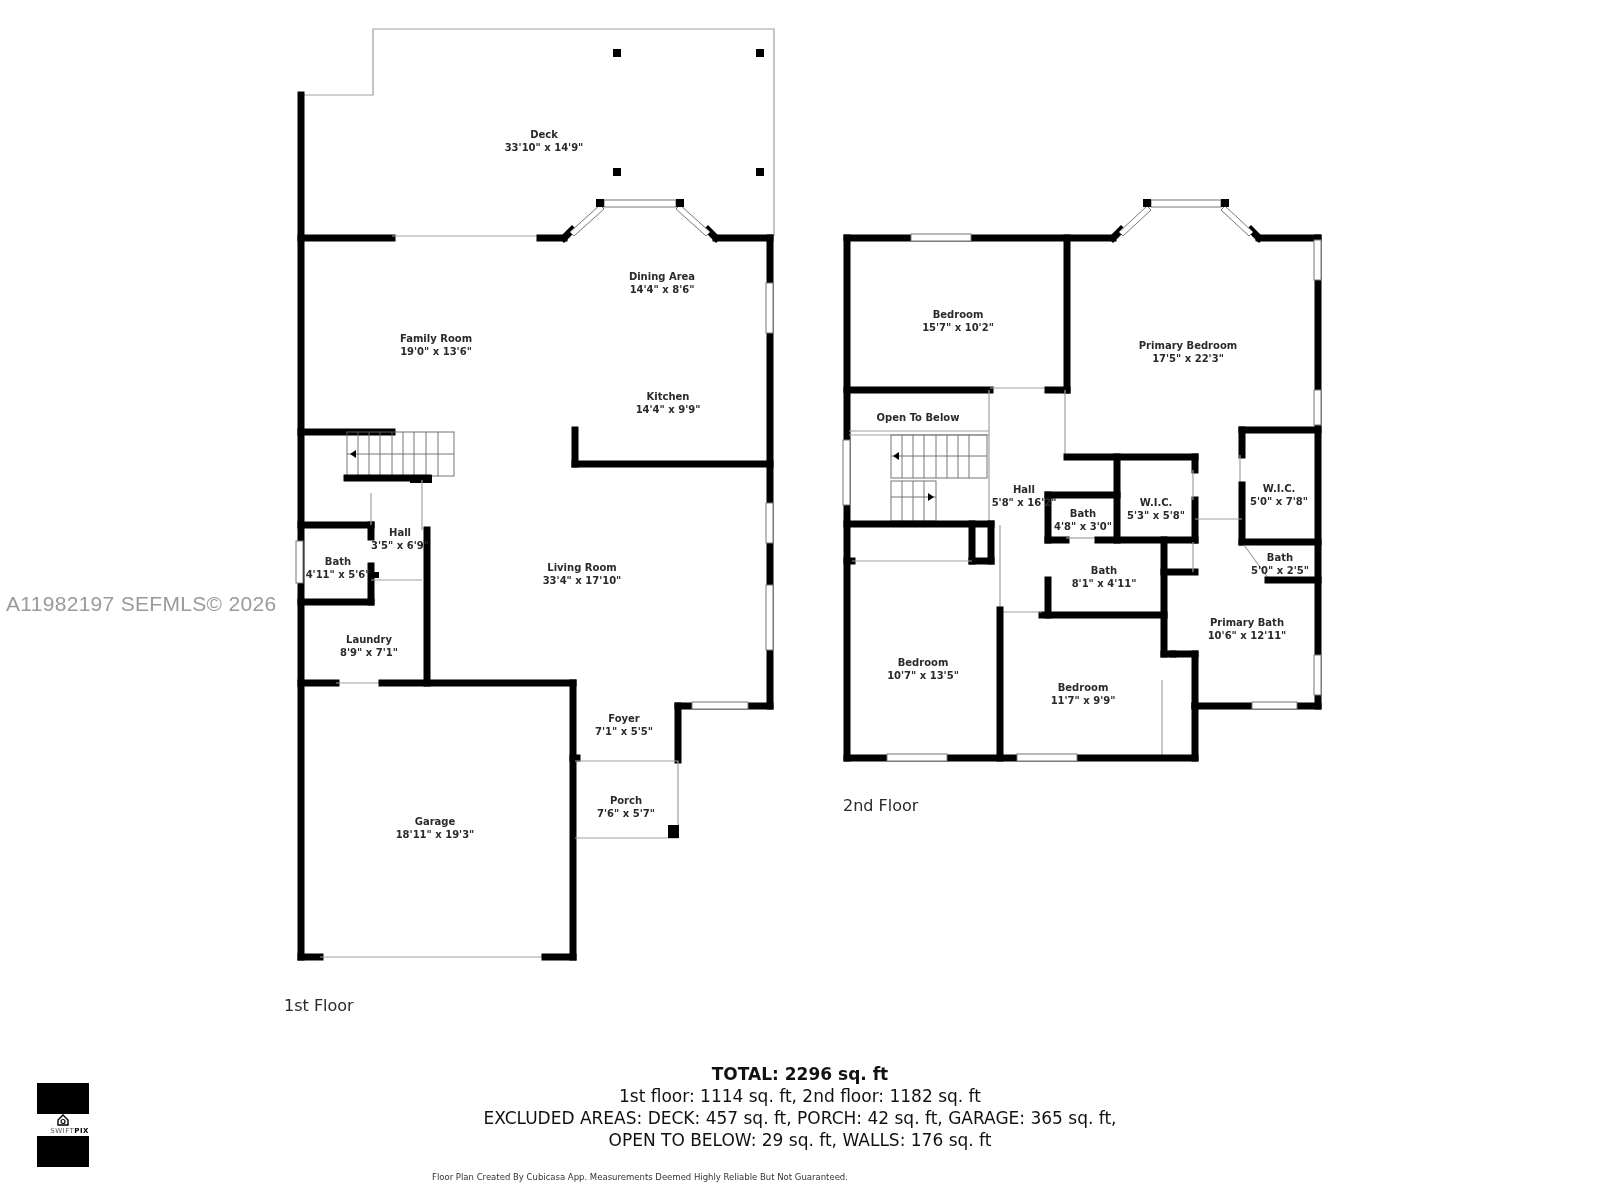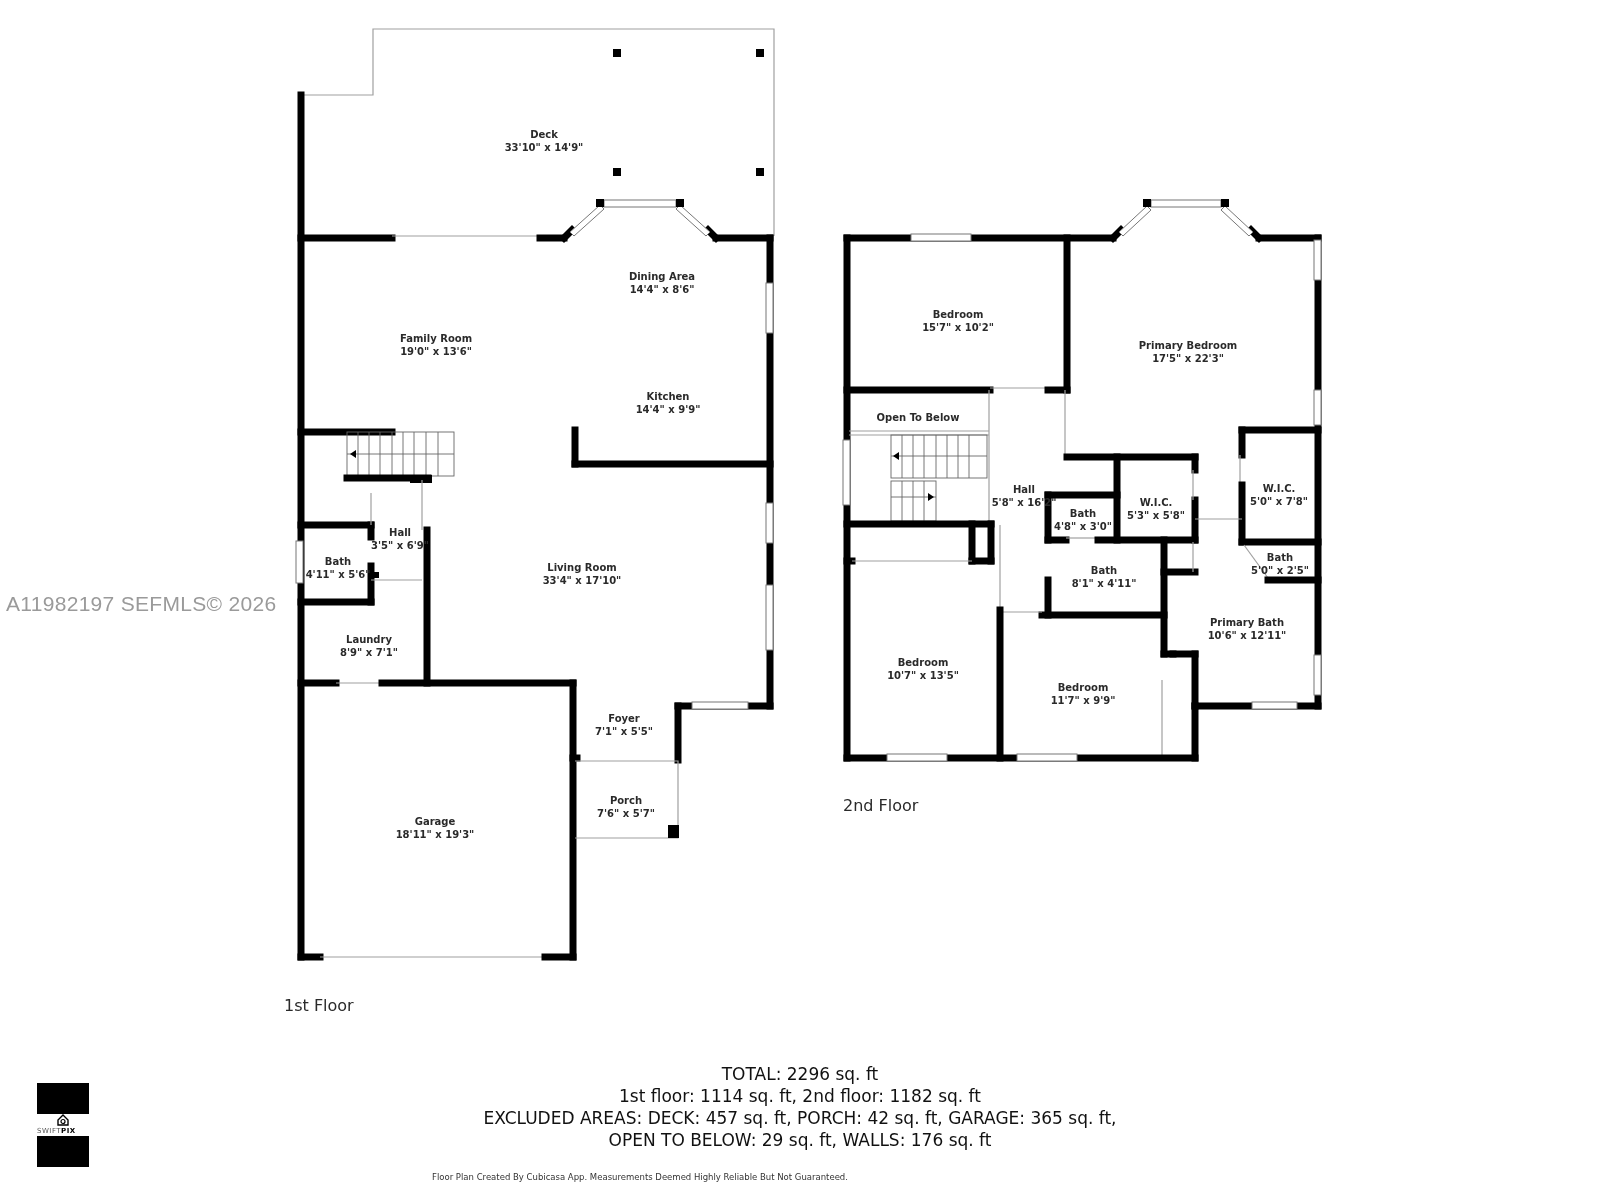--- a/index.html
+++ b/index.html
@@ -2,26 +2,26 @@
 <html><head>
 <meta charset="utf-8">
 <style>
   html, body { margin:0; padding:0; background:#ffffff; }
   body { width:1600px; height:1200px; position:relative; overflow:hidden; font-family:"DejaVu Sans", sans-serif; color:#222; }
   #plan { position:absolute; left:0; top:0; width:1600px; height:1200px; }
   .room-label { position:absolute; text-align:center; font-size:10px; line-height:13px; color:#2a2a2a; transform:translateX(-50%); white-space:nowrap;font-weight:bold; }
   .floor-label { position:absolute; font-size:16px; color:#2a2a2a; }
   .watermark { position:absolute; left:6px; top:592px; font-family:"Liberation Sans", sans-serif; font-size:21px; color:#9a9a9a; letter-spacing:0.3px; white-space:nowrap; }
   .summary { position:absolute; left:0; width:1600px; top:1063px; text-align:center; font-size:17px; line-height:22px; color:#111; }
-  .summary .total { font-weight:normal; }
+  .summary .total { font-weight:bold; }
   .disclaimer { position:absolute; left:0; width:1280px; top:1172px; text-align:center; font-size:8.5px; color:#333; }
   .logo { position:absolute; left:37px; top:1083px; width:52px; }
   .logo .blk { width:52px; height:31px; background:#000; }
   .logo .mark { height:12px; display:flex; justify-content:center; align-items:flex-end; }
-  .logo .brand { font-size:7px; letter-spacing:0.5px; text-align:left; color:#555; height:10px; line-height:10px; }
+  .logo .brand { font-size:7px; letter-spacing:0.5px; text-align:right; color:#555; height:10px; line-height:10px; }
   .logo .brand b { color:#000; }
 </style>
 </head>
 <body>
 
 <svg id="plan" viewBox="0 0 1600 1200" xmlns="http://www.w3.org/2000/svg">
   <defs>
     <style>
       .w { stroke:#000; stroke-width:7; fill:none; stroke-linecap:square; }
       .t { stroke:#a0a0a0; stroke-width:1.2; fill:none; }

